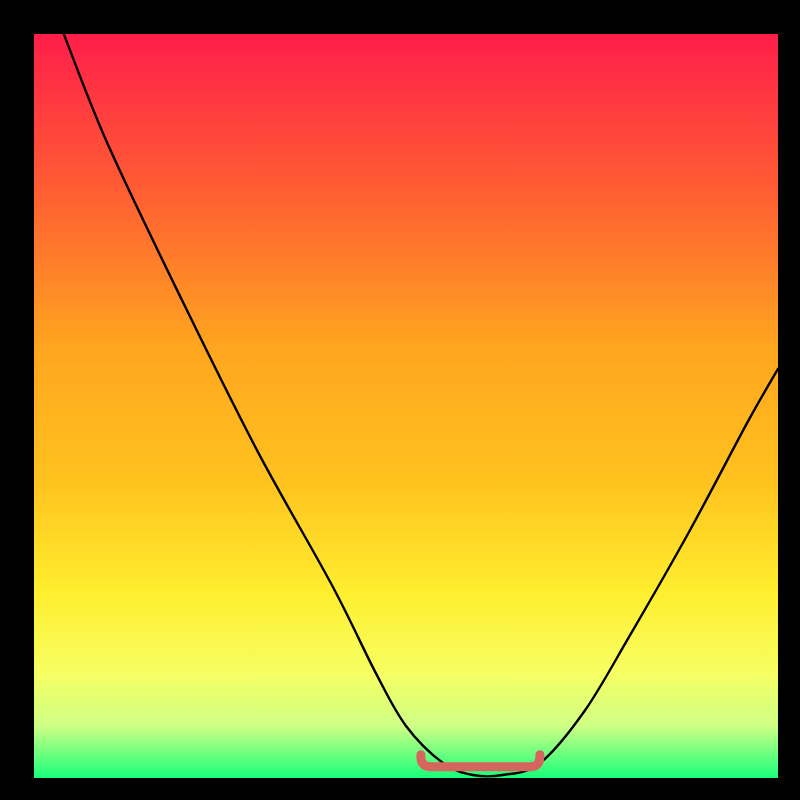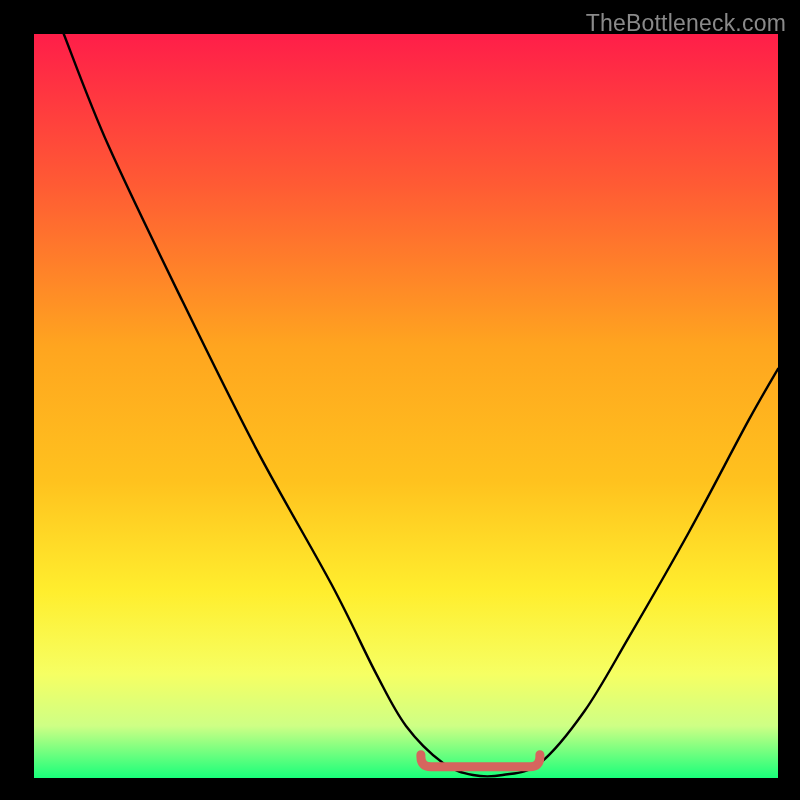--- a/index.html
+++ b/index.html
@@ -39,21 +39,20 @@
   }
   svg {
     display: block;
   }
 </style>
 </head>
 <body>
 
 <div class="frame">
 
-  <div class="watermark">TheBottleneck.com</div>
 
   <div class="plot-area">
     <svg id="chart-svg" width="744" height="744" viewBox="0 0 744 744">
       <defs>
         <linearGradient id="bg-grad" x1="0" y1="0" x2="0" y2="1">
           <stop id="g0" offset="0%" stop-color="#ff1e49"></stop>
           <stop id="g1" offset="20%" stop-color="#ff5a34"></stop>
           <stop id="g2" offset="42%" stop-color="#ffa51f"></stop>
           <stop id="g3" offset="60%" stop-color="#ffc21e"></stop>
           <stop id="g4" offset="75%" stop-color="#ffee2e"></stop>

